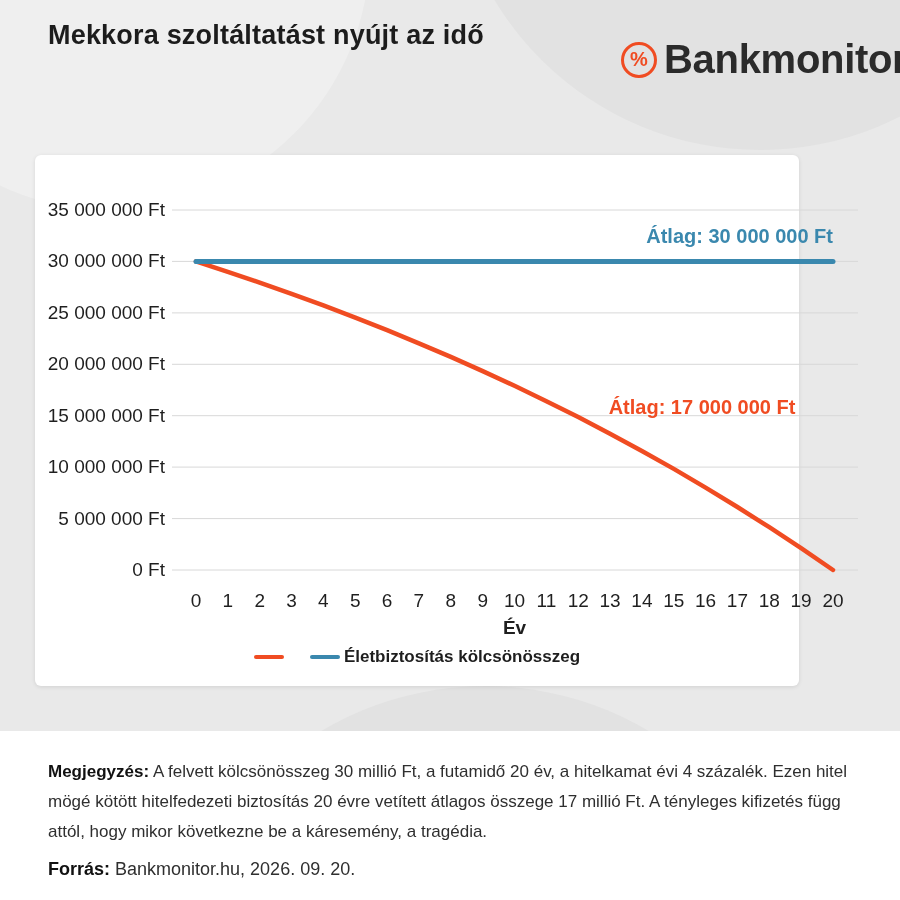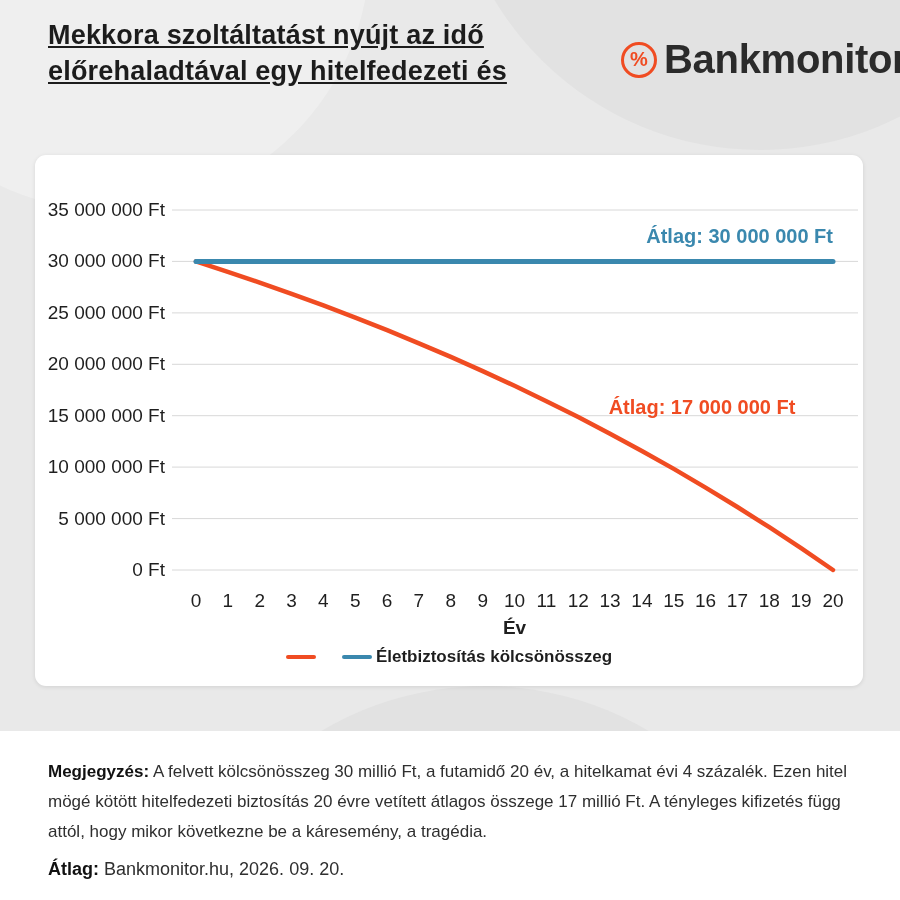--- a/index.html
+++ b/index.html
@@ -12,35 +12,35 @@
 
   
   .bg-top{position:absolute;left:0;top:0;width:900px;height:731px;background:#e9e9e9;overflow:hidden;}
   .deco{position:absolute;border-radius:50%;}
   .deco-1{left:450px;top:-470px;width:620px;height:620px;background:#e2e2e2;}
   .deco-2{left:165px;top:686px;width:640px;height:640px;background:#e2e2e2;}
   .deco-3{left:-150px;top:-310px;width:520px;height:520px;background:#efefef;}
 
   .title{
     position:absolute;left:48px;top:17px;width:580px;
-    font-size:27px;line-height:36px;font-weight:600;color:#1c1c1c;letter-spacing:.2px;text-decoration:underline;
+    font-size:27px;line-height:36px;font-weight:600;color:#1c1c1c;letter-spacing:.2px;
   }
 
   .logo{position:absolute;left:621px;top:37px;display:flex;align-items:center;gap:7px;}
   .logo-icon{
     box-sizing:border-box;width:36px;height:36px;border-radius:50%;
     display:flex;align-items:center;justify-content:center;
     font-size:20px;font-weight:700;
   }
   .logo-text{font-size:40px;font-weight:700;color:#2b2b2b;letter-spacing:-.3px;}
 
   
   .card{
-    position:absolute;left:35px;top:155px;width:828px;height:531px;
-    background:#ffffff;border-radius:11px;box-shadow:0 1px 4px rgba(0,0,0,.10);
+    position:absolute;left:35px;top:155px;width:764px;height:531px;
+    background:#ffffff;border-radius:6px;box-shadow:0 1px 4px rgba(0,0,0,.10);
   }
   .chart-svg{position:absolute;left:0;top:0;display:block;}
 
   .legend{
     position:absolute;left:0;top:492px;width:100%;
     display:flex;justify-content:center;align-items:center;gap:26px;
   }
   .legend-item{display:flex;align-items:center;gap:4px;font-size:17px;font-weight:600;color:#1e1e1e;}
   .legend-swatch{width:30px;height:4px;border-radius:2px;flex:0 0 auto;}
 
@@ -57,21 +57,20 @@
 <div class="canvas">
 
   <div class="bg-top">
     <div class="deco deco-1"></div>
     <div class="deco deco-2"></div>
     <div class="deco deco-3"></div>
   </div>
 
   <div class="title">
     <div>Mekkora szoltáltatást nyújt az idő</div>
-    <div>előrehaladtával egy hitelfedezeti és</div>
   </div>
 
   <div class="logo">
     <span class="logo-icon" style="border: 3px solid rgb(240, 76, 34); color: rgb(240, 76, 34);">%</span>
     <span class="logo-text" style="color: rgb(43, 43, 43);">Bankmonitor</span>
   </div>
 
   <div class="card">
     <svg class="chart-svg" width="828" height="531" viewBox="0 0 828 531">
         <line x1="137" y1="55.0" x2="823" y2="55.0" stroke="#d8d8d8" stroke-width="1"></line>
@@ -127,17 +126,17 @@
         <span>Életbiztosítás kölcsönösszeg</span>
       </div>
     </div>
   </div>
 
   <div class="footer">
     <div class="note">
       <span class="lbl">Megjegyzés:</span><span> A felvett kölcsönösszeg 30 millió Ft, a futamidő 20 év, a hitelkamat évi 4 százalék. Ezen hitel mögé kötött hitelfedezeti biztosítás 20 évre vetített átlagos összege 17 millió Ft.  A tényleges kifizetés függ attól, hogy mikor következne be a káresemény, a tragédia.</span>
     </div>
     <div class="source">
-      <span class="lbl">Átlag:</span><span> Bankmonitor.hu, 2026. 09. 20.</span>
+      <span class="lbl">Forrás:</span><span> Bankmonitor.hu, 2026. 09. 20.</span>
     </div>
   </div>
 
 </div>
 
 </body></html>

